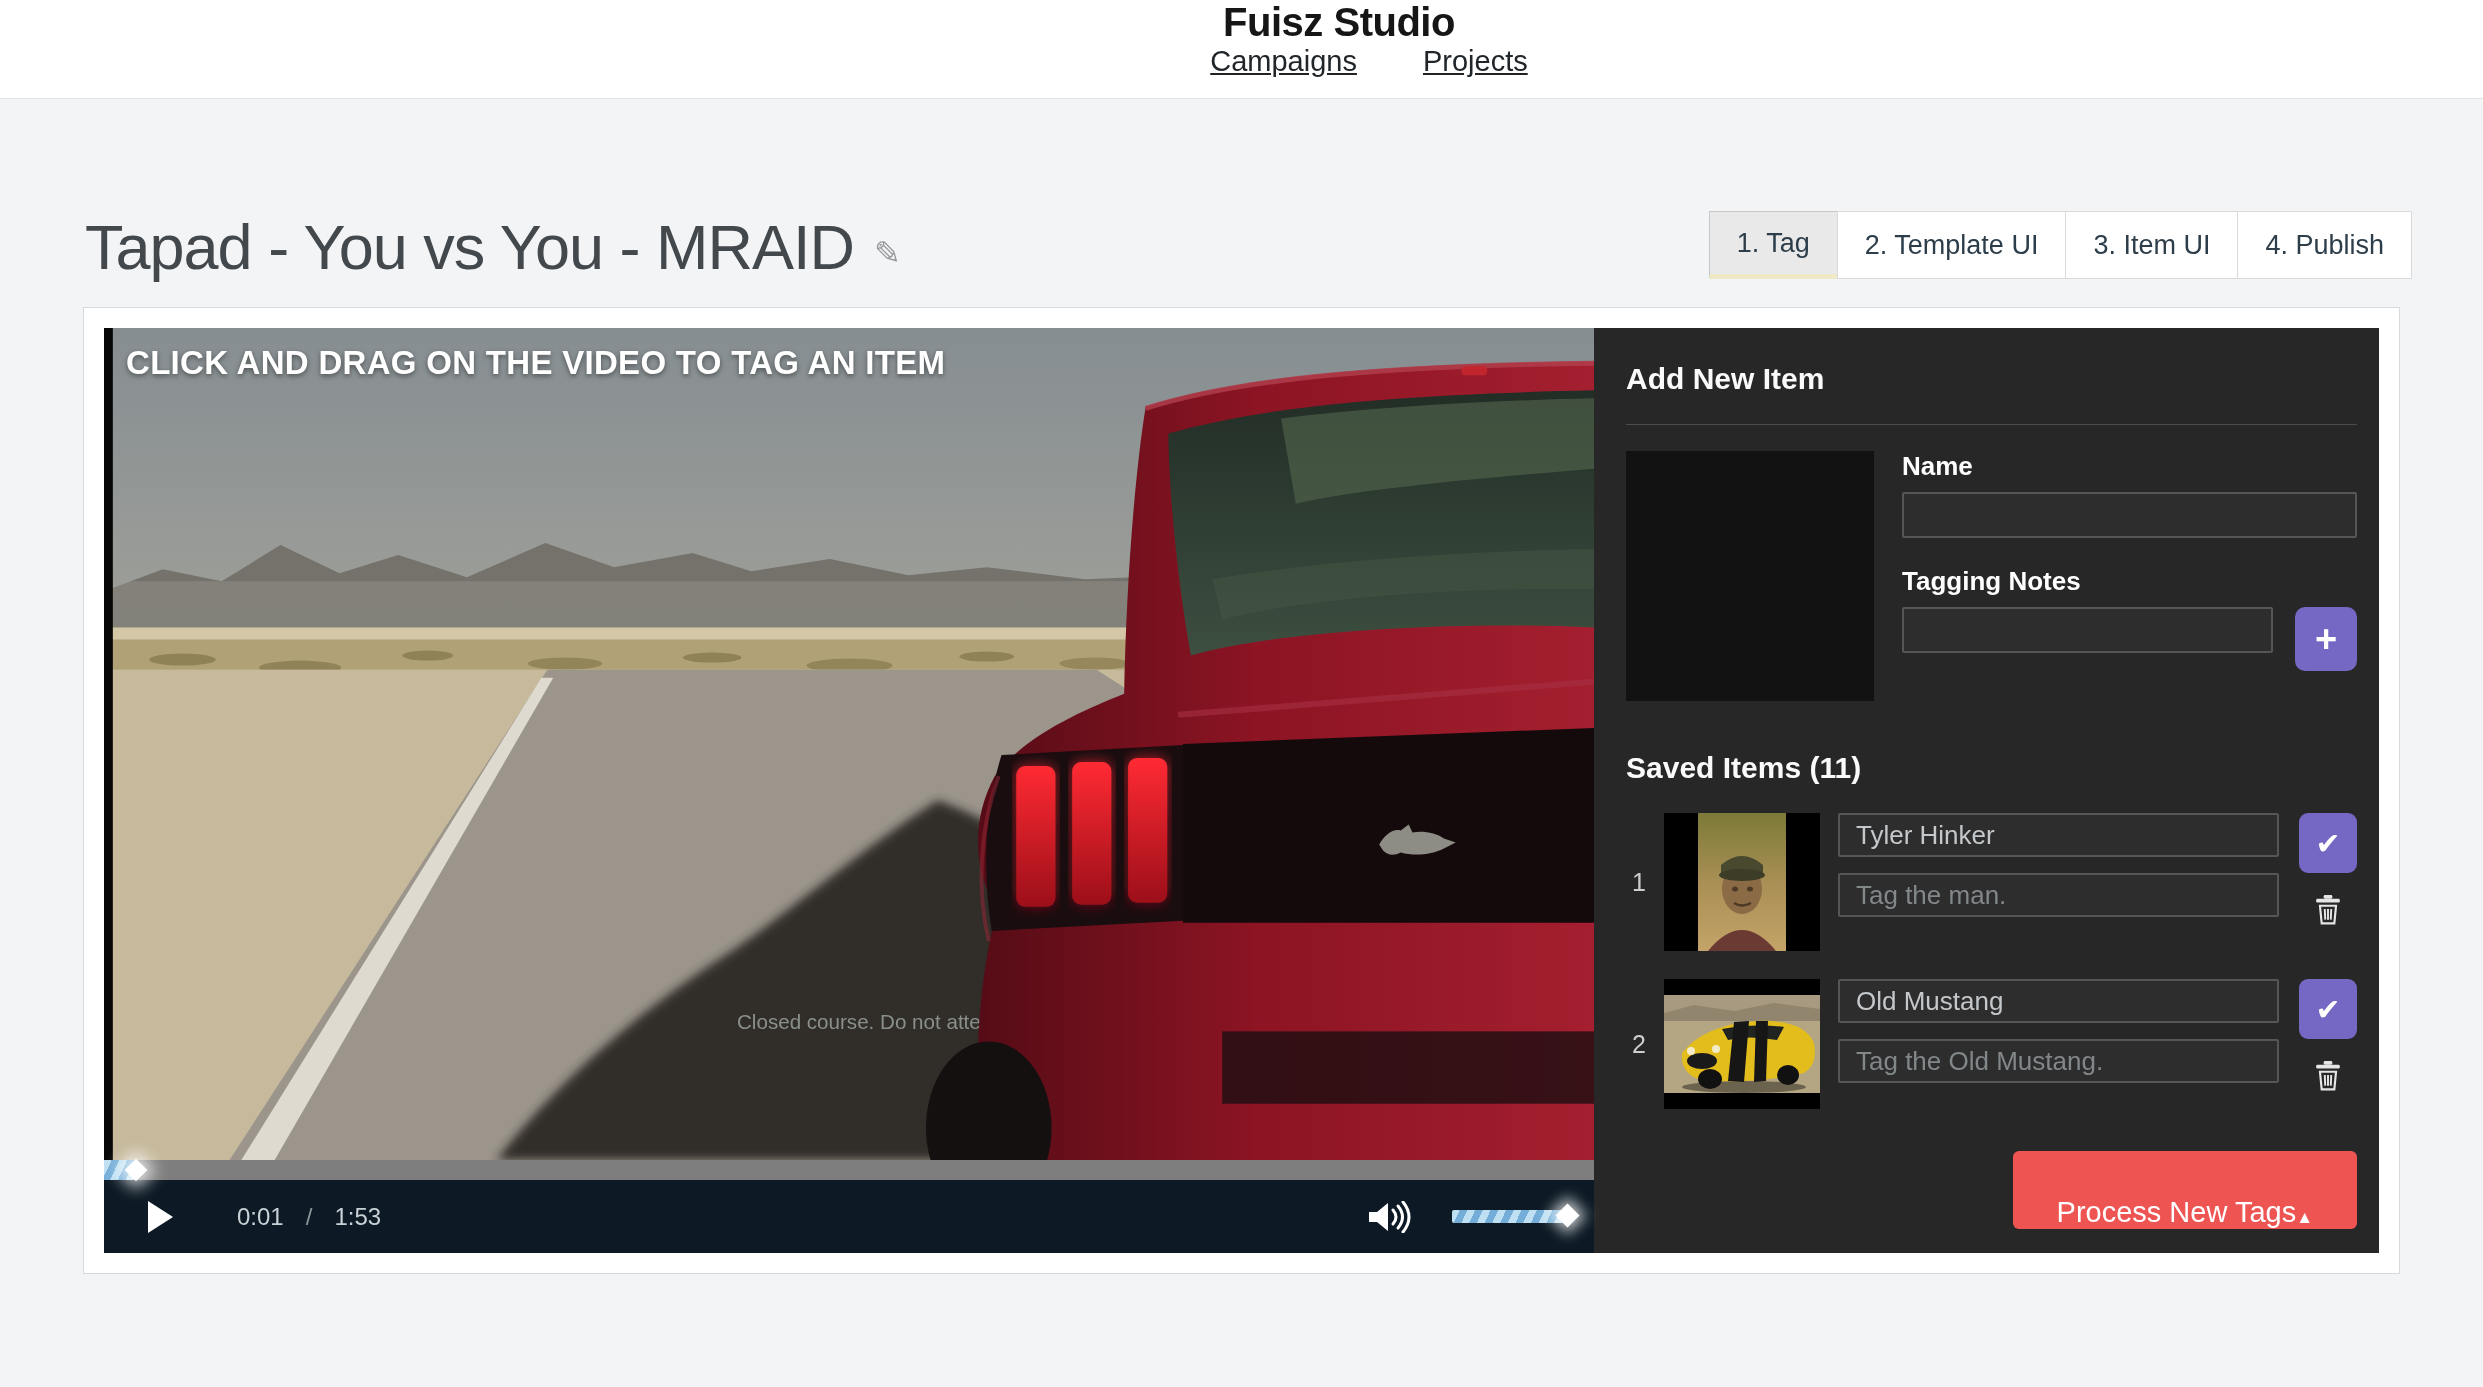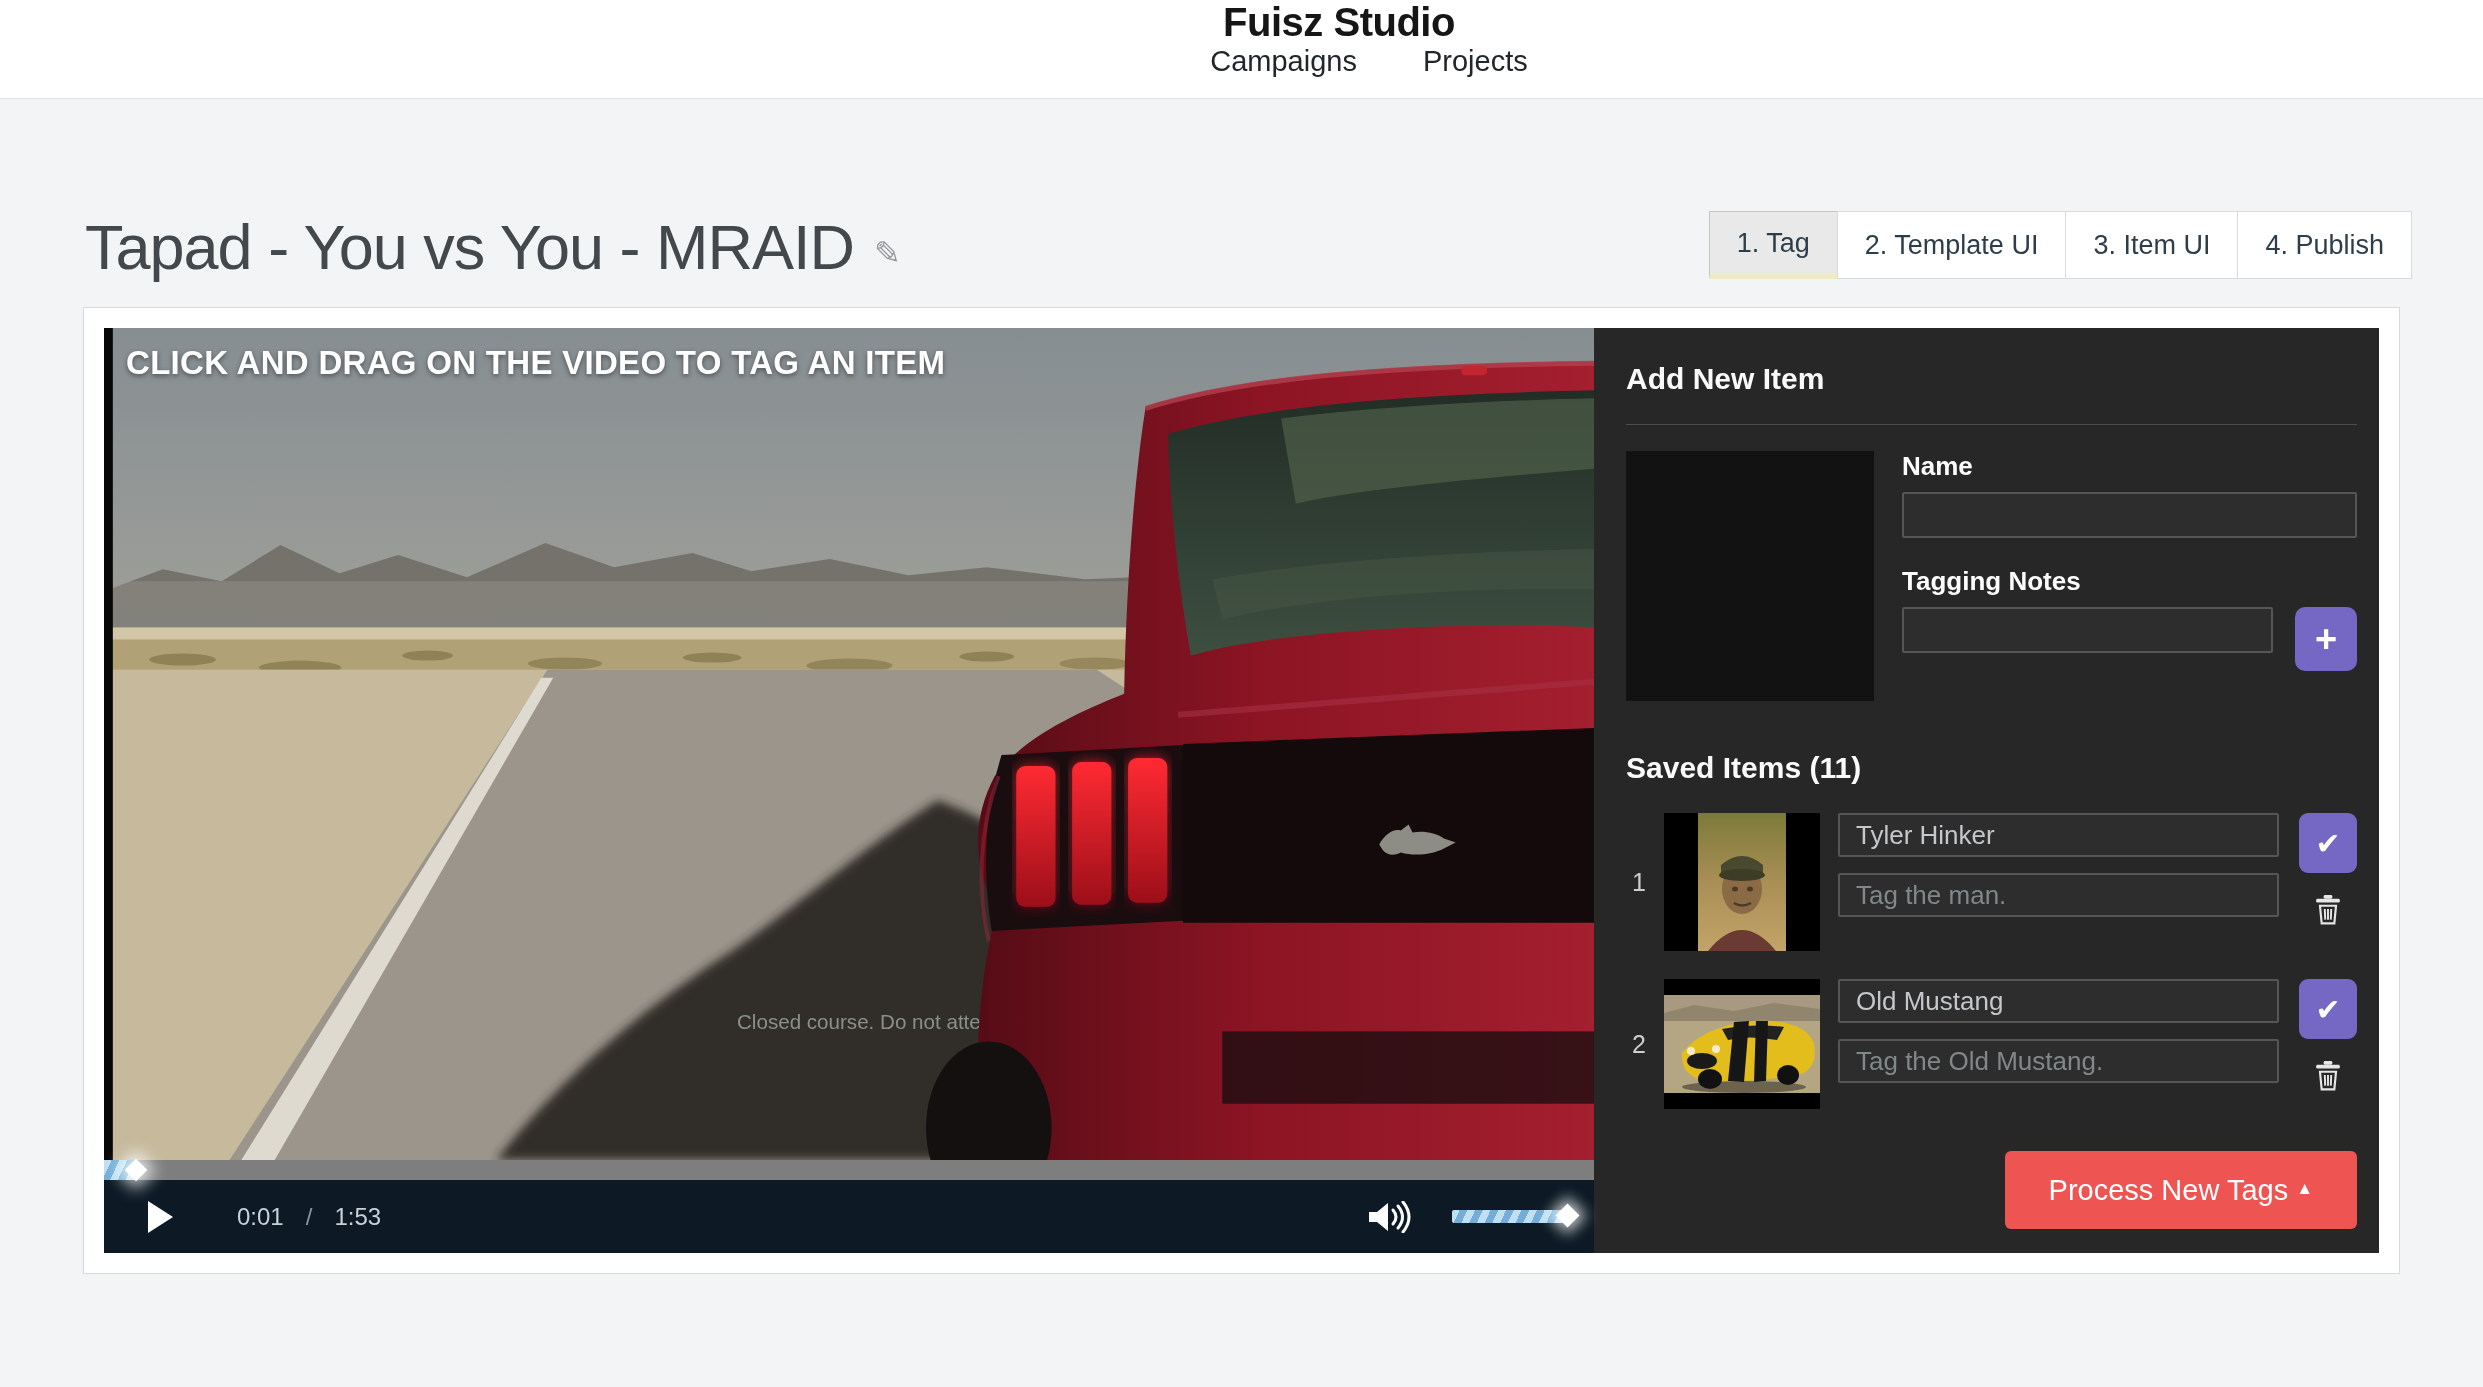--- a/index.html
+++ b/index.html
@@ -10,21 +10,21 @@
     color:#222;
   }
   .page { width:2483px; height:1387px; background:#f3f4f5; overflow:hidden; }
 
   
   .nav {
     height:99px; background:#ffffff; border-bottom:1px solid #e3e4e5;
     display:flex; align-items:center; padding-left:195px;flex-direction:column;
   }
   .brand { font-size:40px; font-weight:bold; color:#161616; letter-spacing:-0.5px; cursor:pointer; }
-  .nav-links { display:flex; margin-left:60px; gap:66px; }
+  .nav-links { display:flex; margin-left:60px; gap:66px;text-decoration:underline; }
   .nav-links a { font-size:29px; color:#21262b; text-decoration:none; cursor:pointer; }
 
   
   .title-row {
     display:flex; 
     padding:0 71px 0 85px; margin-top:112px;
   }
   .title-left { display:flex; align-items:center; }
   h1.page-title {
     font-size:63px; font-weight:300; color:#43484d; letter-spacing:-1px;
@@ -126,21 +126,21 @@
   .check-btn {
     width:58px; height:60px; background:#7568c4; border:none; border-radius:9px;
     color:#fff; font-size:30px; cursor:pointer;
   }
   .trash-btn { margin-top:22px; background:none; border:none; cursor:pointer; display:flex; }
 
   .process-row { margin-top:42px; display:flex; justify-content:flex-end; }
   .process-btn {
     height:78px; padding:0 44px; background:#ee5452; color:#fff; border:none; border-radius:6px;
     font-size:29px; font-family:"Liberation Sans",sans-serif; cursor:pointer;
-    display:flex; align-items:center; gap:8px;
+    display:flex; align-items:flex-end; gap:0;
   }
   .process-btn .arrow { font-size:17px; transform:translateY(-1px); }
 </style>
 </head>
 <body>
 
 <div class="page">
 
   <header class="nav">
     <div class="brand">Fuisz Studio</div>

